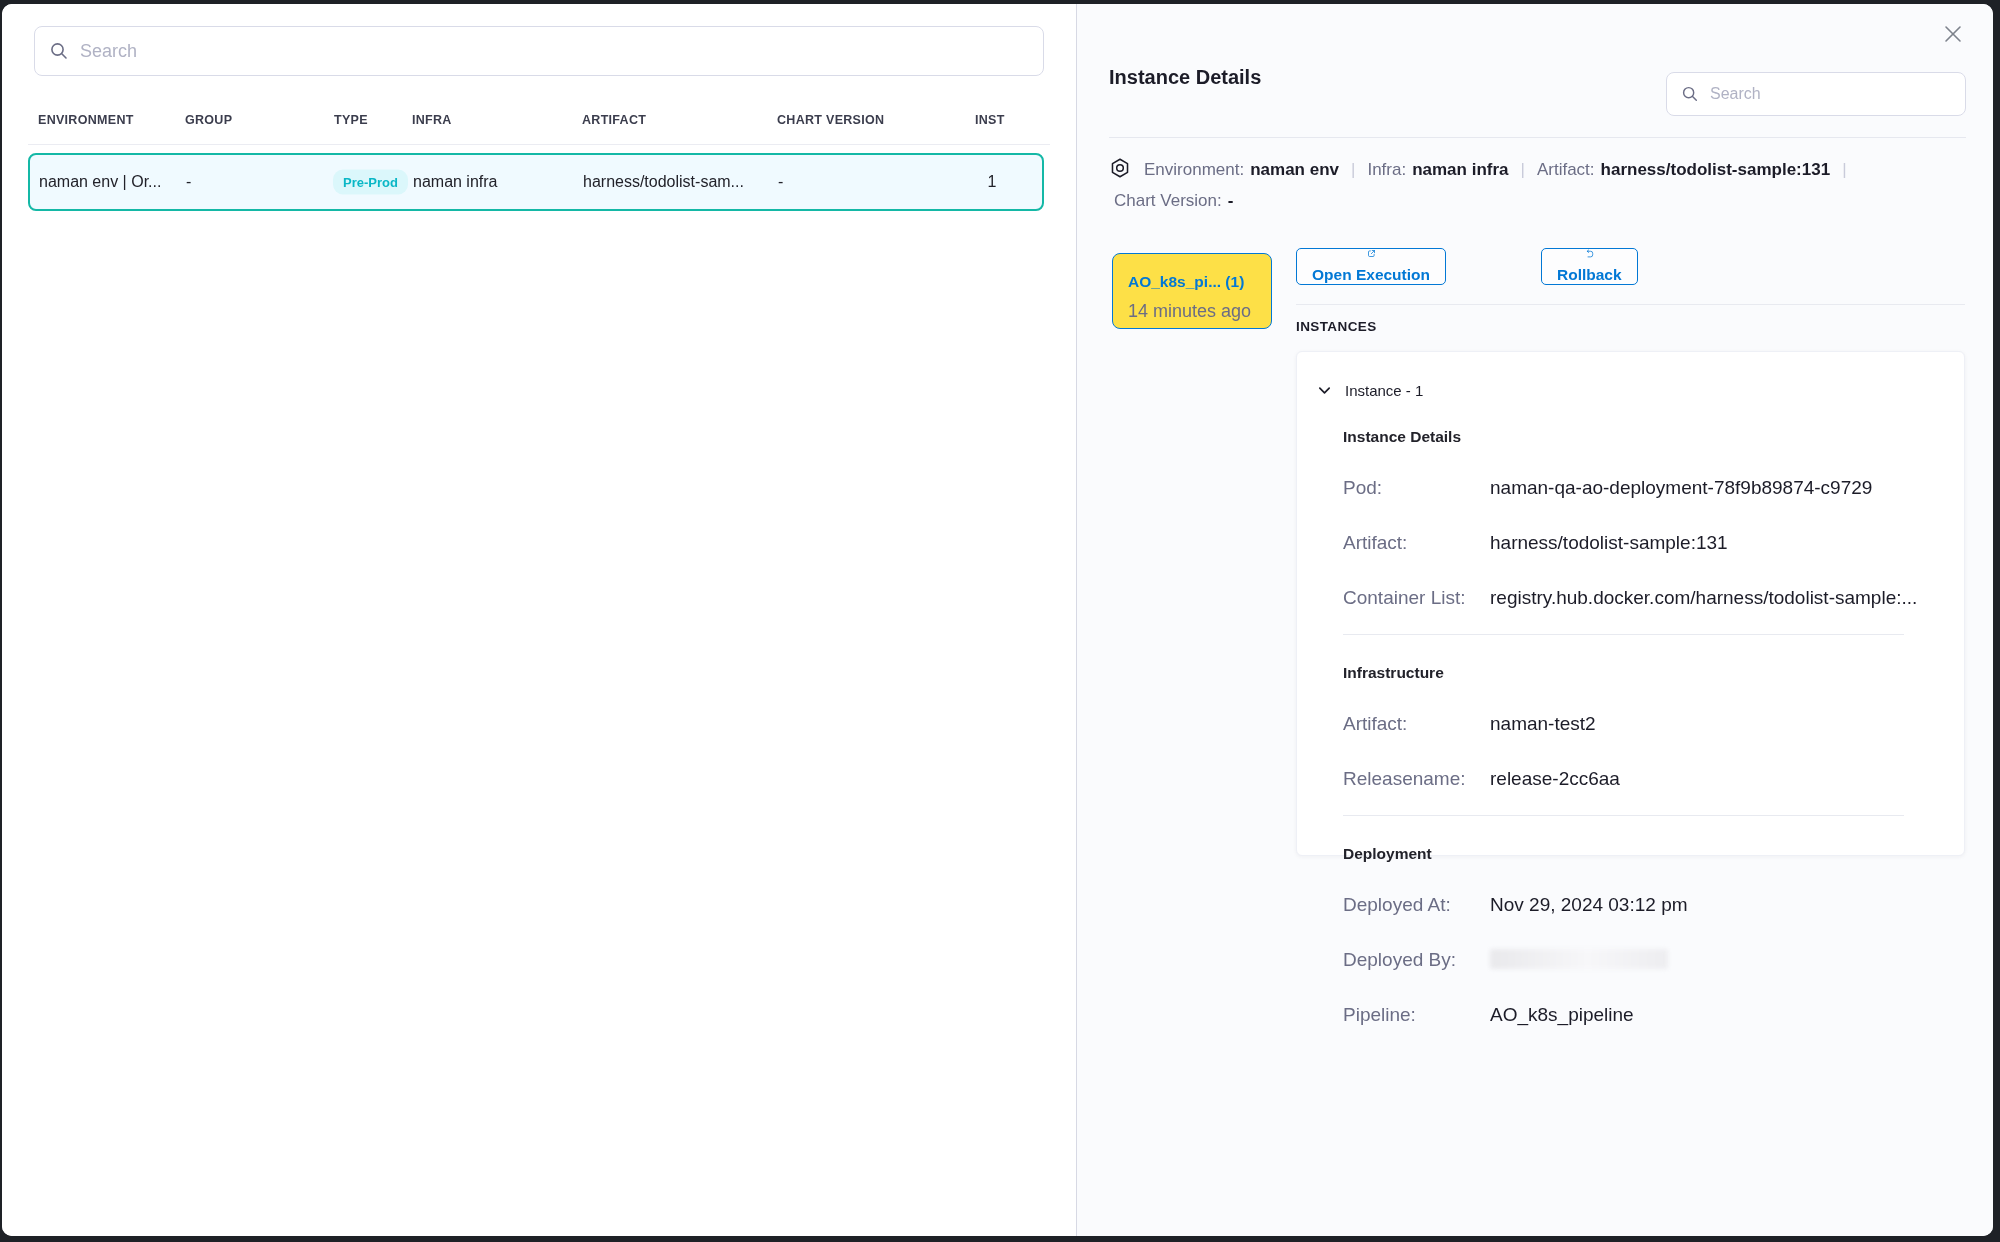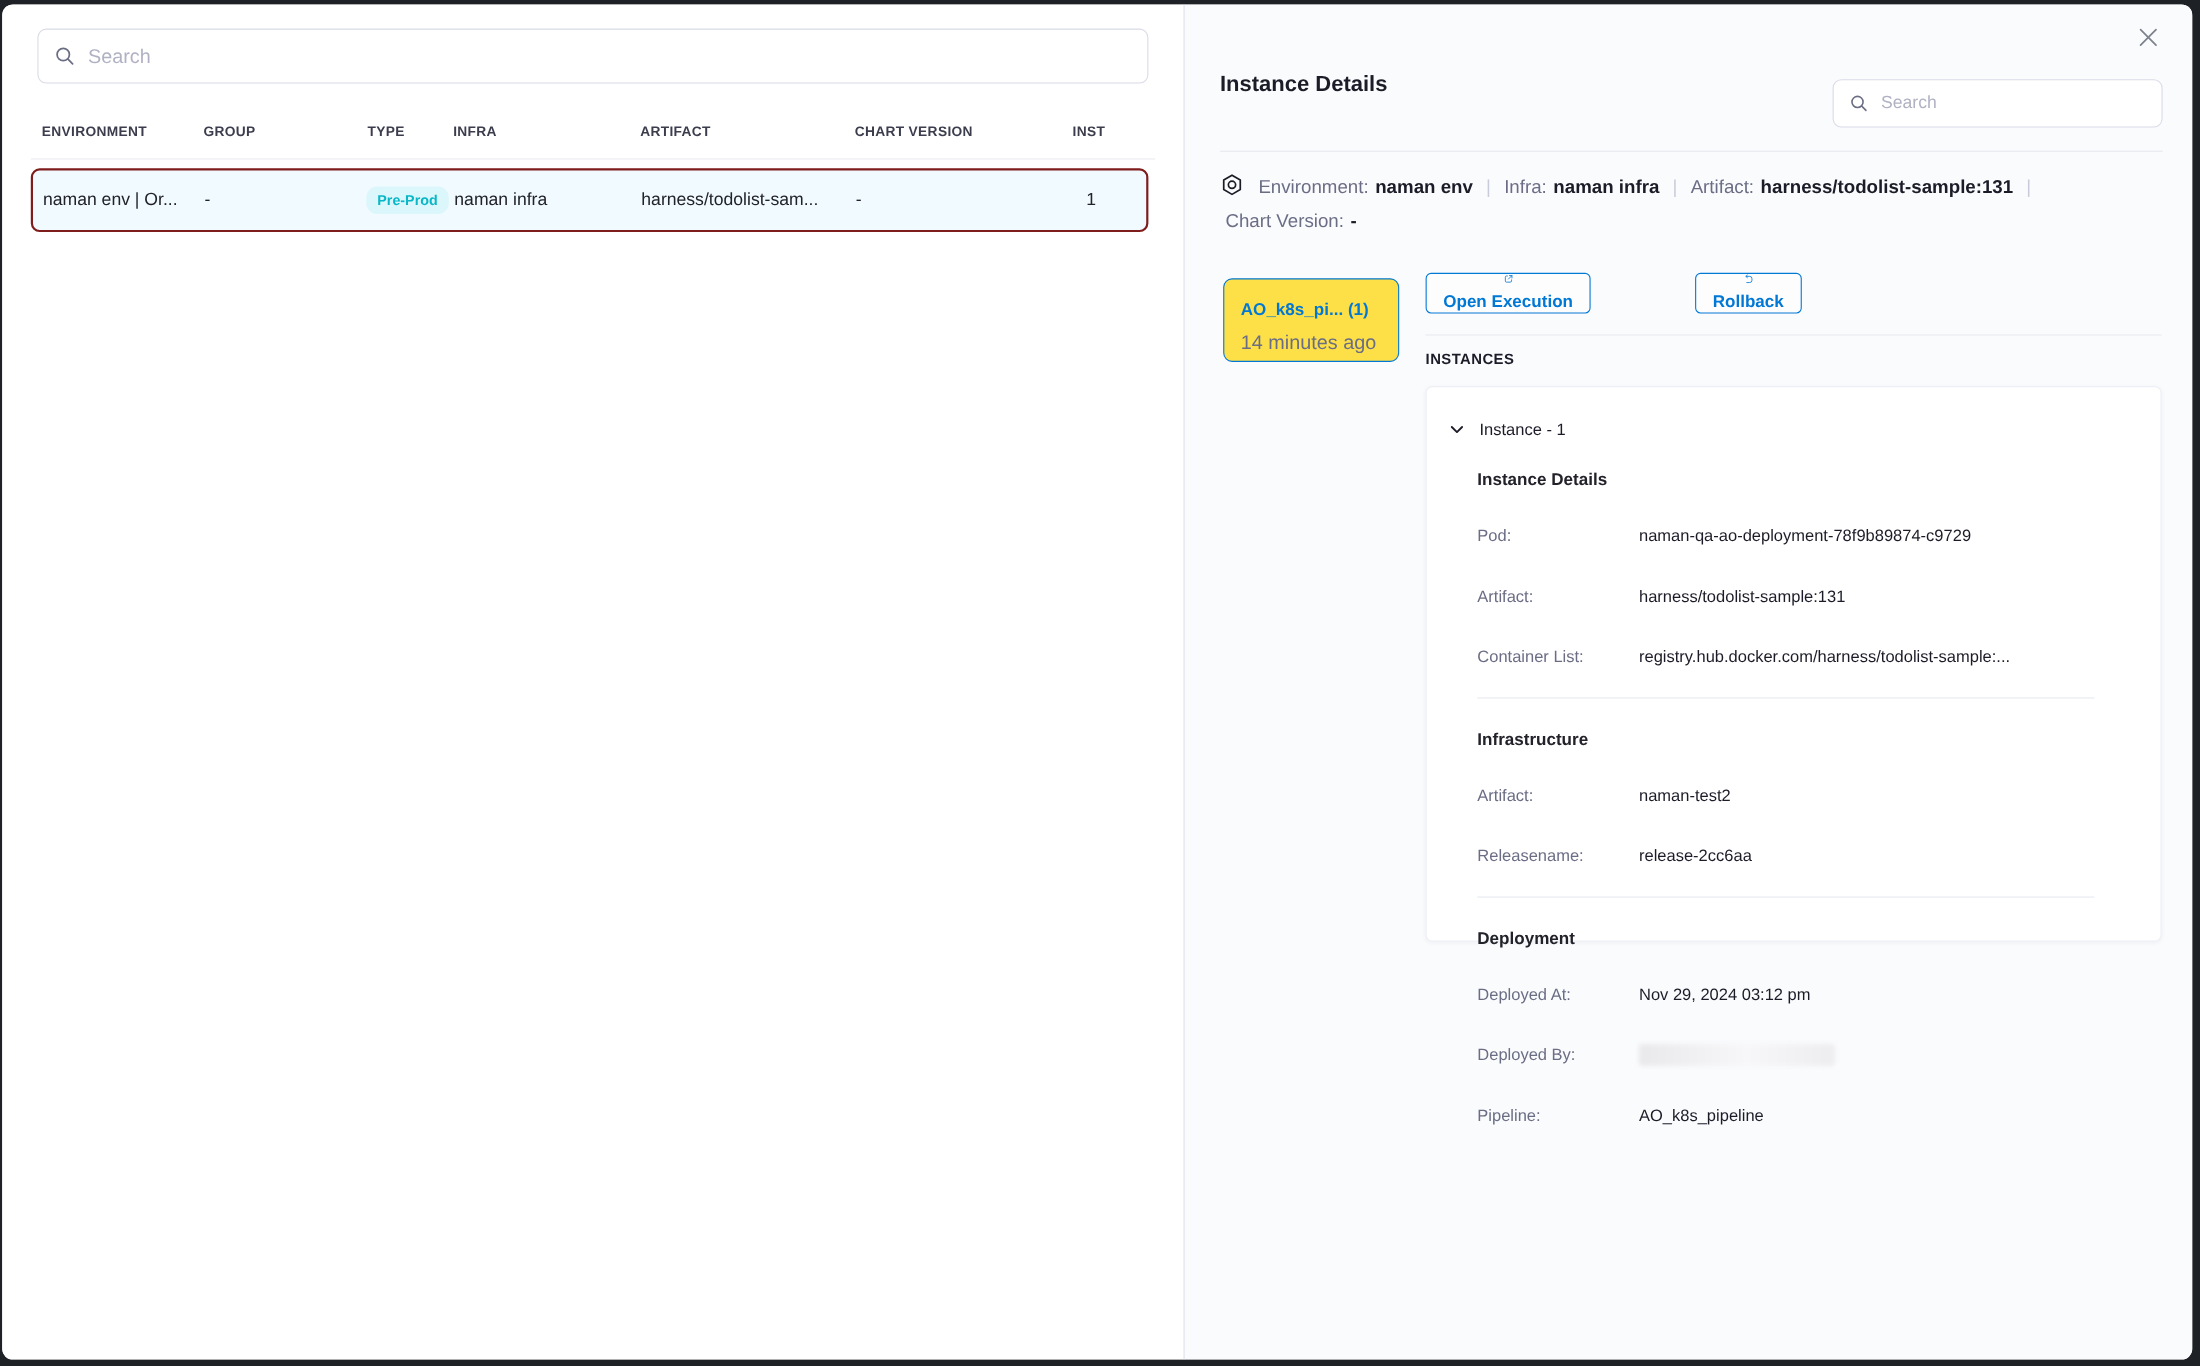--- a/index.html
+++ b/index.html
@@ -23,21 +23,21 @@
   .search-left input { font-size:18px; }
   .search-right { left:589px; top:68px; width:300px; height:44px; background:#fff; }
   .search-right input { font-size:16px; }
 
   .th { position:absolute; top:109px; font-size:12.5px; font-weight:700;
         color:#3b3d4d; letter-spacing:.3px; }
   .header-line { position:absolute; left:26px; width:1022px; top:140px;
                  border-top:1px solid #ebecf2; }
 
   .env-row { position:absolute; left:26px; top:149px; width:1016px; height:58px;
-             background:#f0faff; border:2px solid #7f1d1d; border-radius:8px; cursor:pointer; }
+             background:#f0faff; border:2px solid #14b8a6; border-radius:8px; cursor:pointer; }
   .env-row .cell { position:absolute; top:50%; transform:translateY(-50%);
                    font-size:16px; color:#22222a; white-space:nowrap; }
   .badge { position:absolute; top:50%; transform:translateY(-50%);
            background:#dbf7fb; color:#0ab7c6; font-size:13px; font-weight:700;
            padding:5px 10px; border-radius:10px; }
 
   
   .right-pane { position:relative; flex:1; background:#fafbfd; }
 
   .close-btn { position:absolute; left:860px; top:14px; width:32px; height:32px;
@@ -78,21 +78,21 @@
   .instances-card { position:absolute; left:219px; top:347px; width:669px; height:505px;
                     background:#fff; border:1px solid #eef0f6; border-radius:6px;
                     box-shadow:0 1px 4px rgba(30,30,60,.05); padding:30px 60px 0 46px; }
 
   .instance-header { display:flex; align-items:center; gap:13px; margin-left:-26px;
                      cursor:pointer; }
   .instance-title { font-size:15px; color:#1c1c28; }
 
   .sec-heading { font-size:15.5px; font-weight:600; color:#22222a;
                  margin:29px 0 13px 0; }
-  .kv { display:flex; font-size:15px; line-height:27px;margin-top:28px; }
+  .kv { display:flex; font-size:19px; line-height:27px;margin-top:28px; }
   .kv .k { width:147px; flex:none; color:#6b6d85; }
   .kv .v { color:#1c1c28; white-space:nowrap; }
   .card-divider { border-top:1px solid #e8eaf0; margin-top:23px; }
   .redacted { width:178px; height:20px; margin-top:3px; border-radius:3px;
               background:linear-gradient(90deg,#e9e9ec,#f7f7f9 55%,#ededf0);
               filter:blur(2px); }
 </style>
 </head>
 <body>
 

